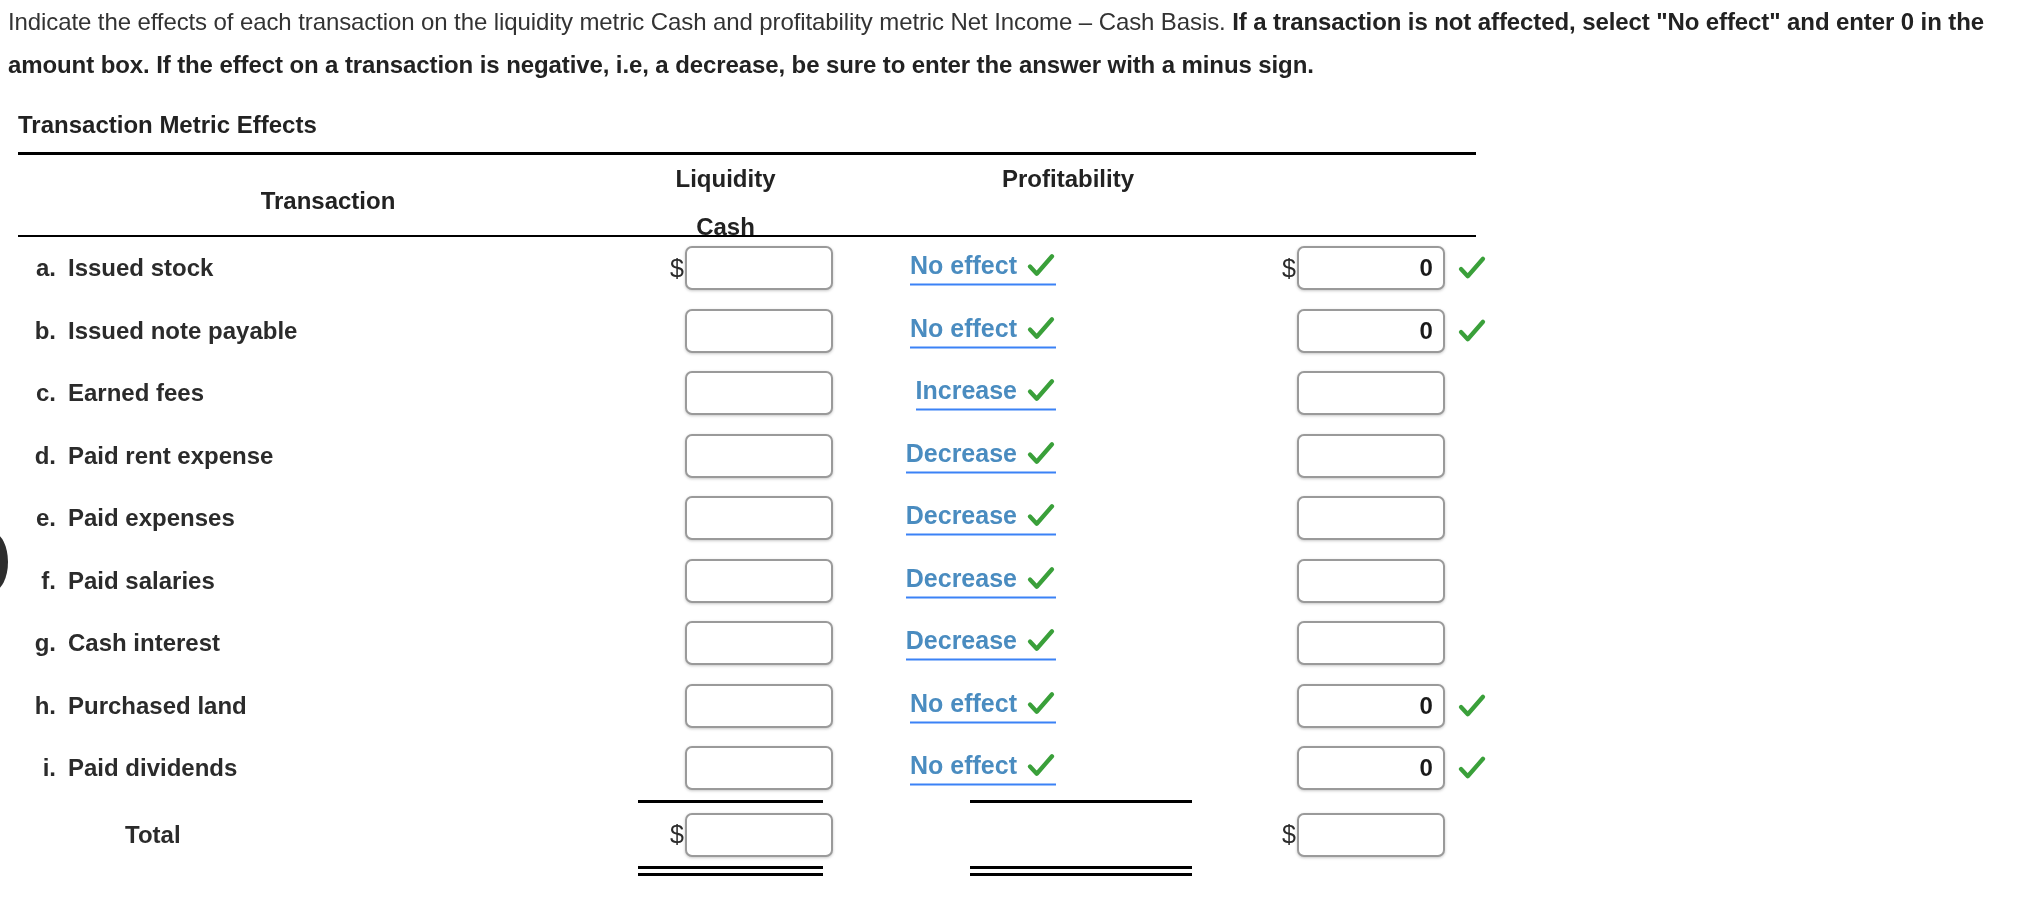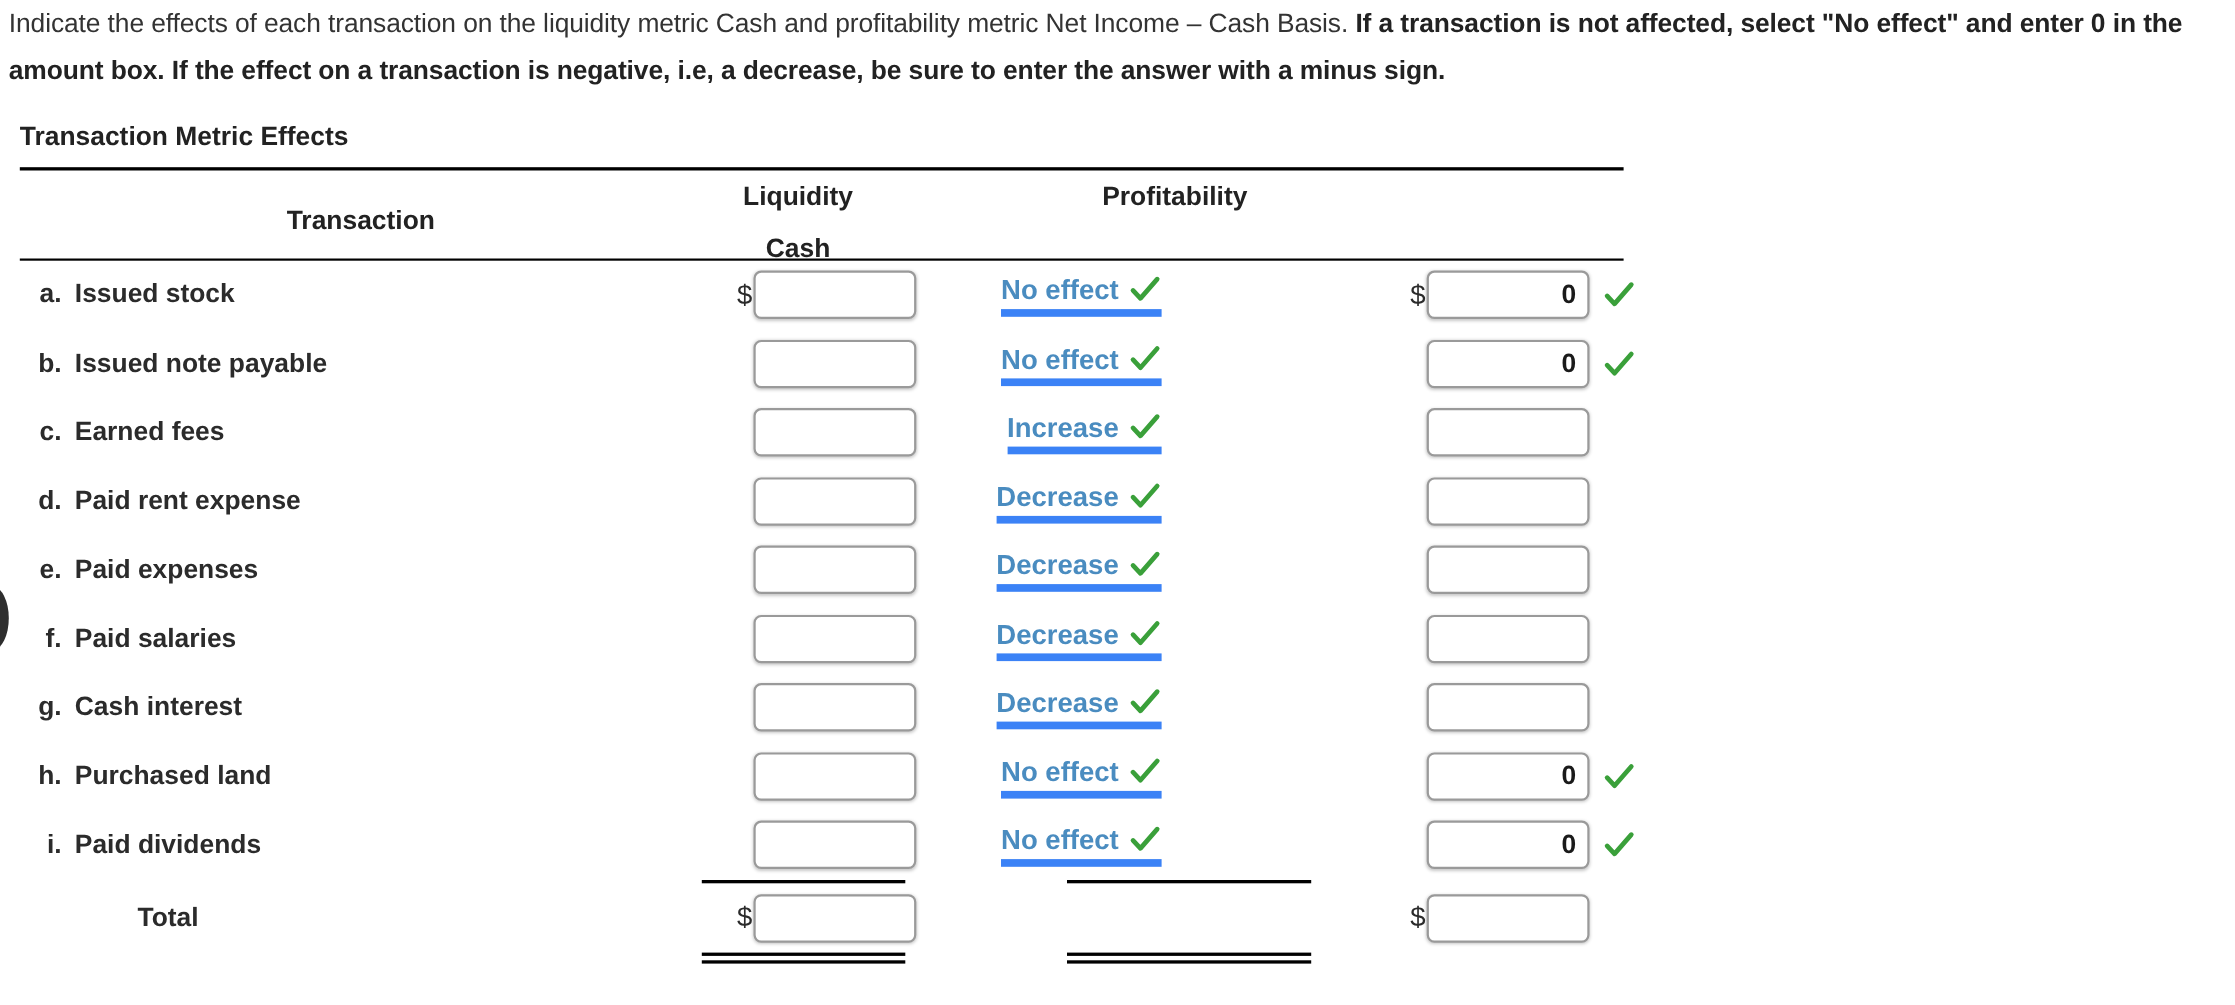--- a/index.html
+++ b/index.html
@@ -184,22 +184,22 @@
     left: 818px;
     top: 50%;
     transform: translateY(-50%);
     width: 220px;
     display: flex;
     align-items: center;
     justify-content: flex-end;
   }
   .effect-sel {
     display: inline-flex;
-    align-items: flex-end;
-    border-bottom: 7px solid #3b82f6;
+    align-items: flex-start;
+    border-bottom: 2px solid #3b82f6;
     padding-bottom: 3px;
   }
   .effect-text {
     font-size: 25px;
     font-weight: 700;
     color: #4a8cc0;
     line-height: 28px;
     white-space: nowrap;
   }
   .tick {

